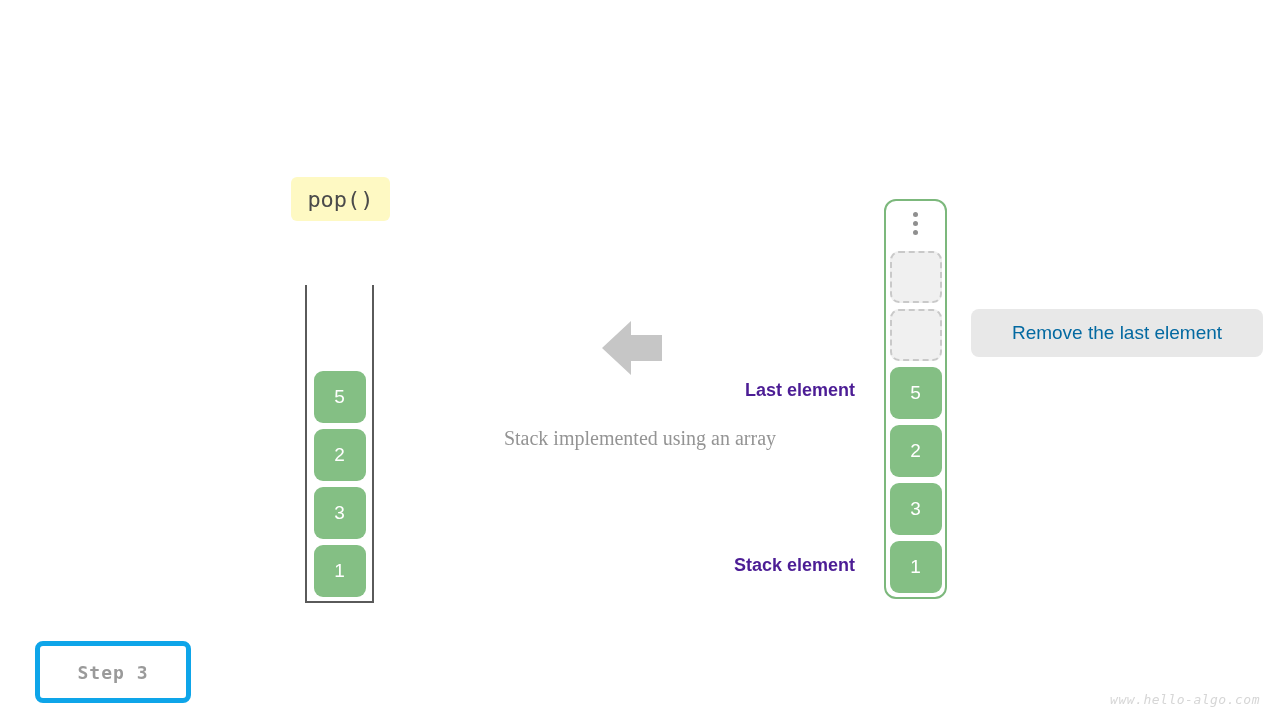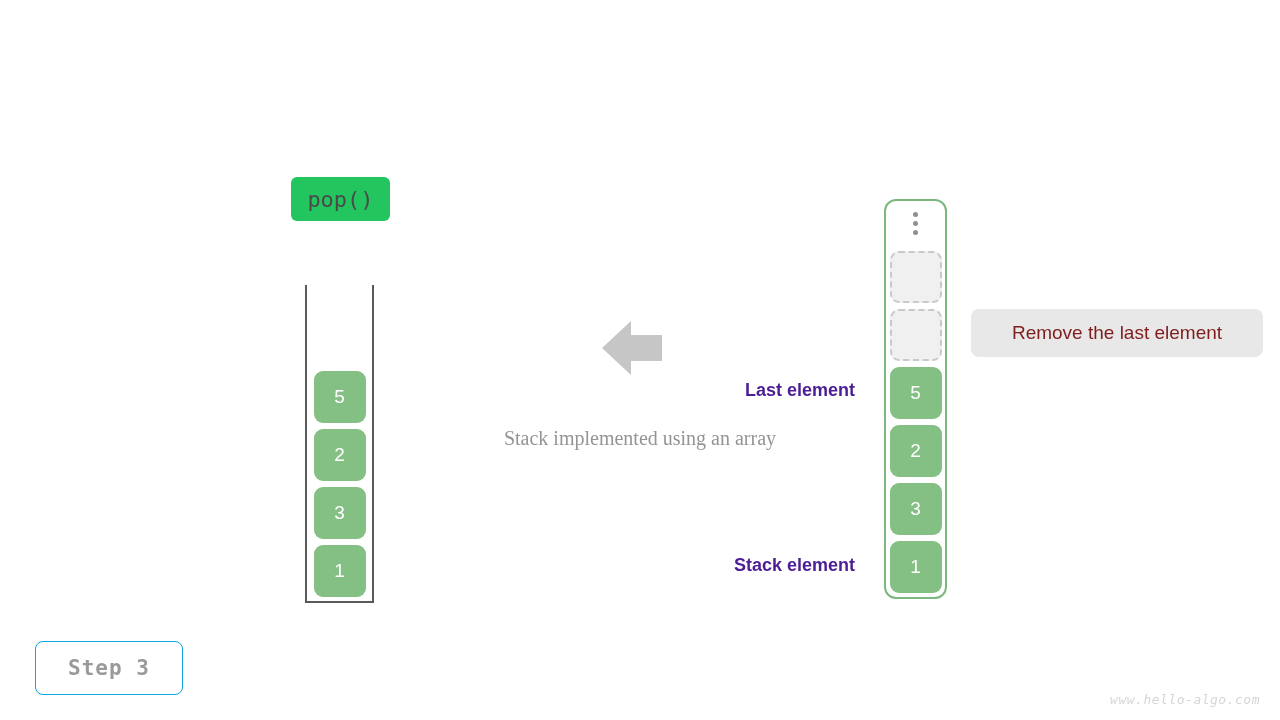--- a/index.html
+++ b/index.html
@@ -16,21 +16,21 @@
     -webkit-font-smoothing: antialiased;
   }
 
   
   .op-label {
     position: absolute;
     left: 291px;
     top: 177px;
     width: 99px;
     height: 44px;
-    background: #22c55e;
+    background: #fef9c3;
     border-radius: 6px;
     display: flex;
     align-items: center;
     justify-content: center;
     font-family: "DejaVu Sans Mono", "Liberation Mono", monospace;
     font-size: 22px;
     color: #4a4a4a;
     letter-spacing: 0px;
   }
 
@@ -157,39 +157,39 @@
     left: 971px;
     top: 309px;
     width: 292px;
     height: 48px;
     background: #e8e8e8;
     border-radius: 8px;
     display: flex;
     align-items: center;
     justify-content: center;
     font-size: 19px;
-    color: #7f1d1d;
+    color: #0369a1;
     white-space: nowrap;
   }
 
   
   .step-badge {
     position: absolute;
     left: 35px;
     top: 641px;
     width: 146px;
     height: 52px;
-    border: 1px solid #0ea5e9;
+    border: 5px solid #0ea5e9;
     border-radius: 8px;
     background: #ffffff;
     display: flex;
     align-items: center;
     justify-content: center;
     font-family: "DejaVu Sans Mono", "Liberation Mono", monospace;
-    font-size: 21px;
+    font-size: 18px;
     font-weight: bold;
     color: #9a9a9a;
     letter-spacing: 1px;
   }
 
   
   .watermark {
     position: absolute;
     right: 20px;
     bottom: 13px;

